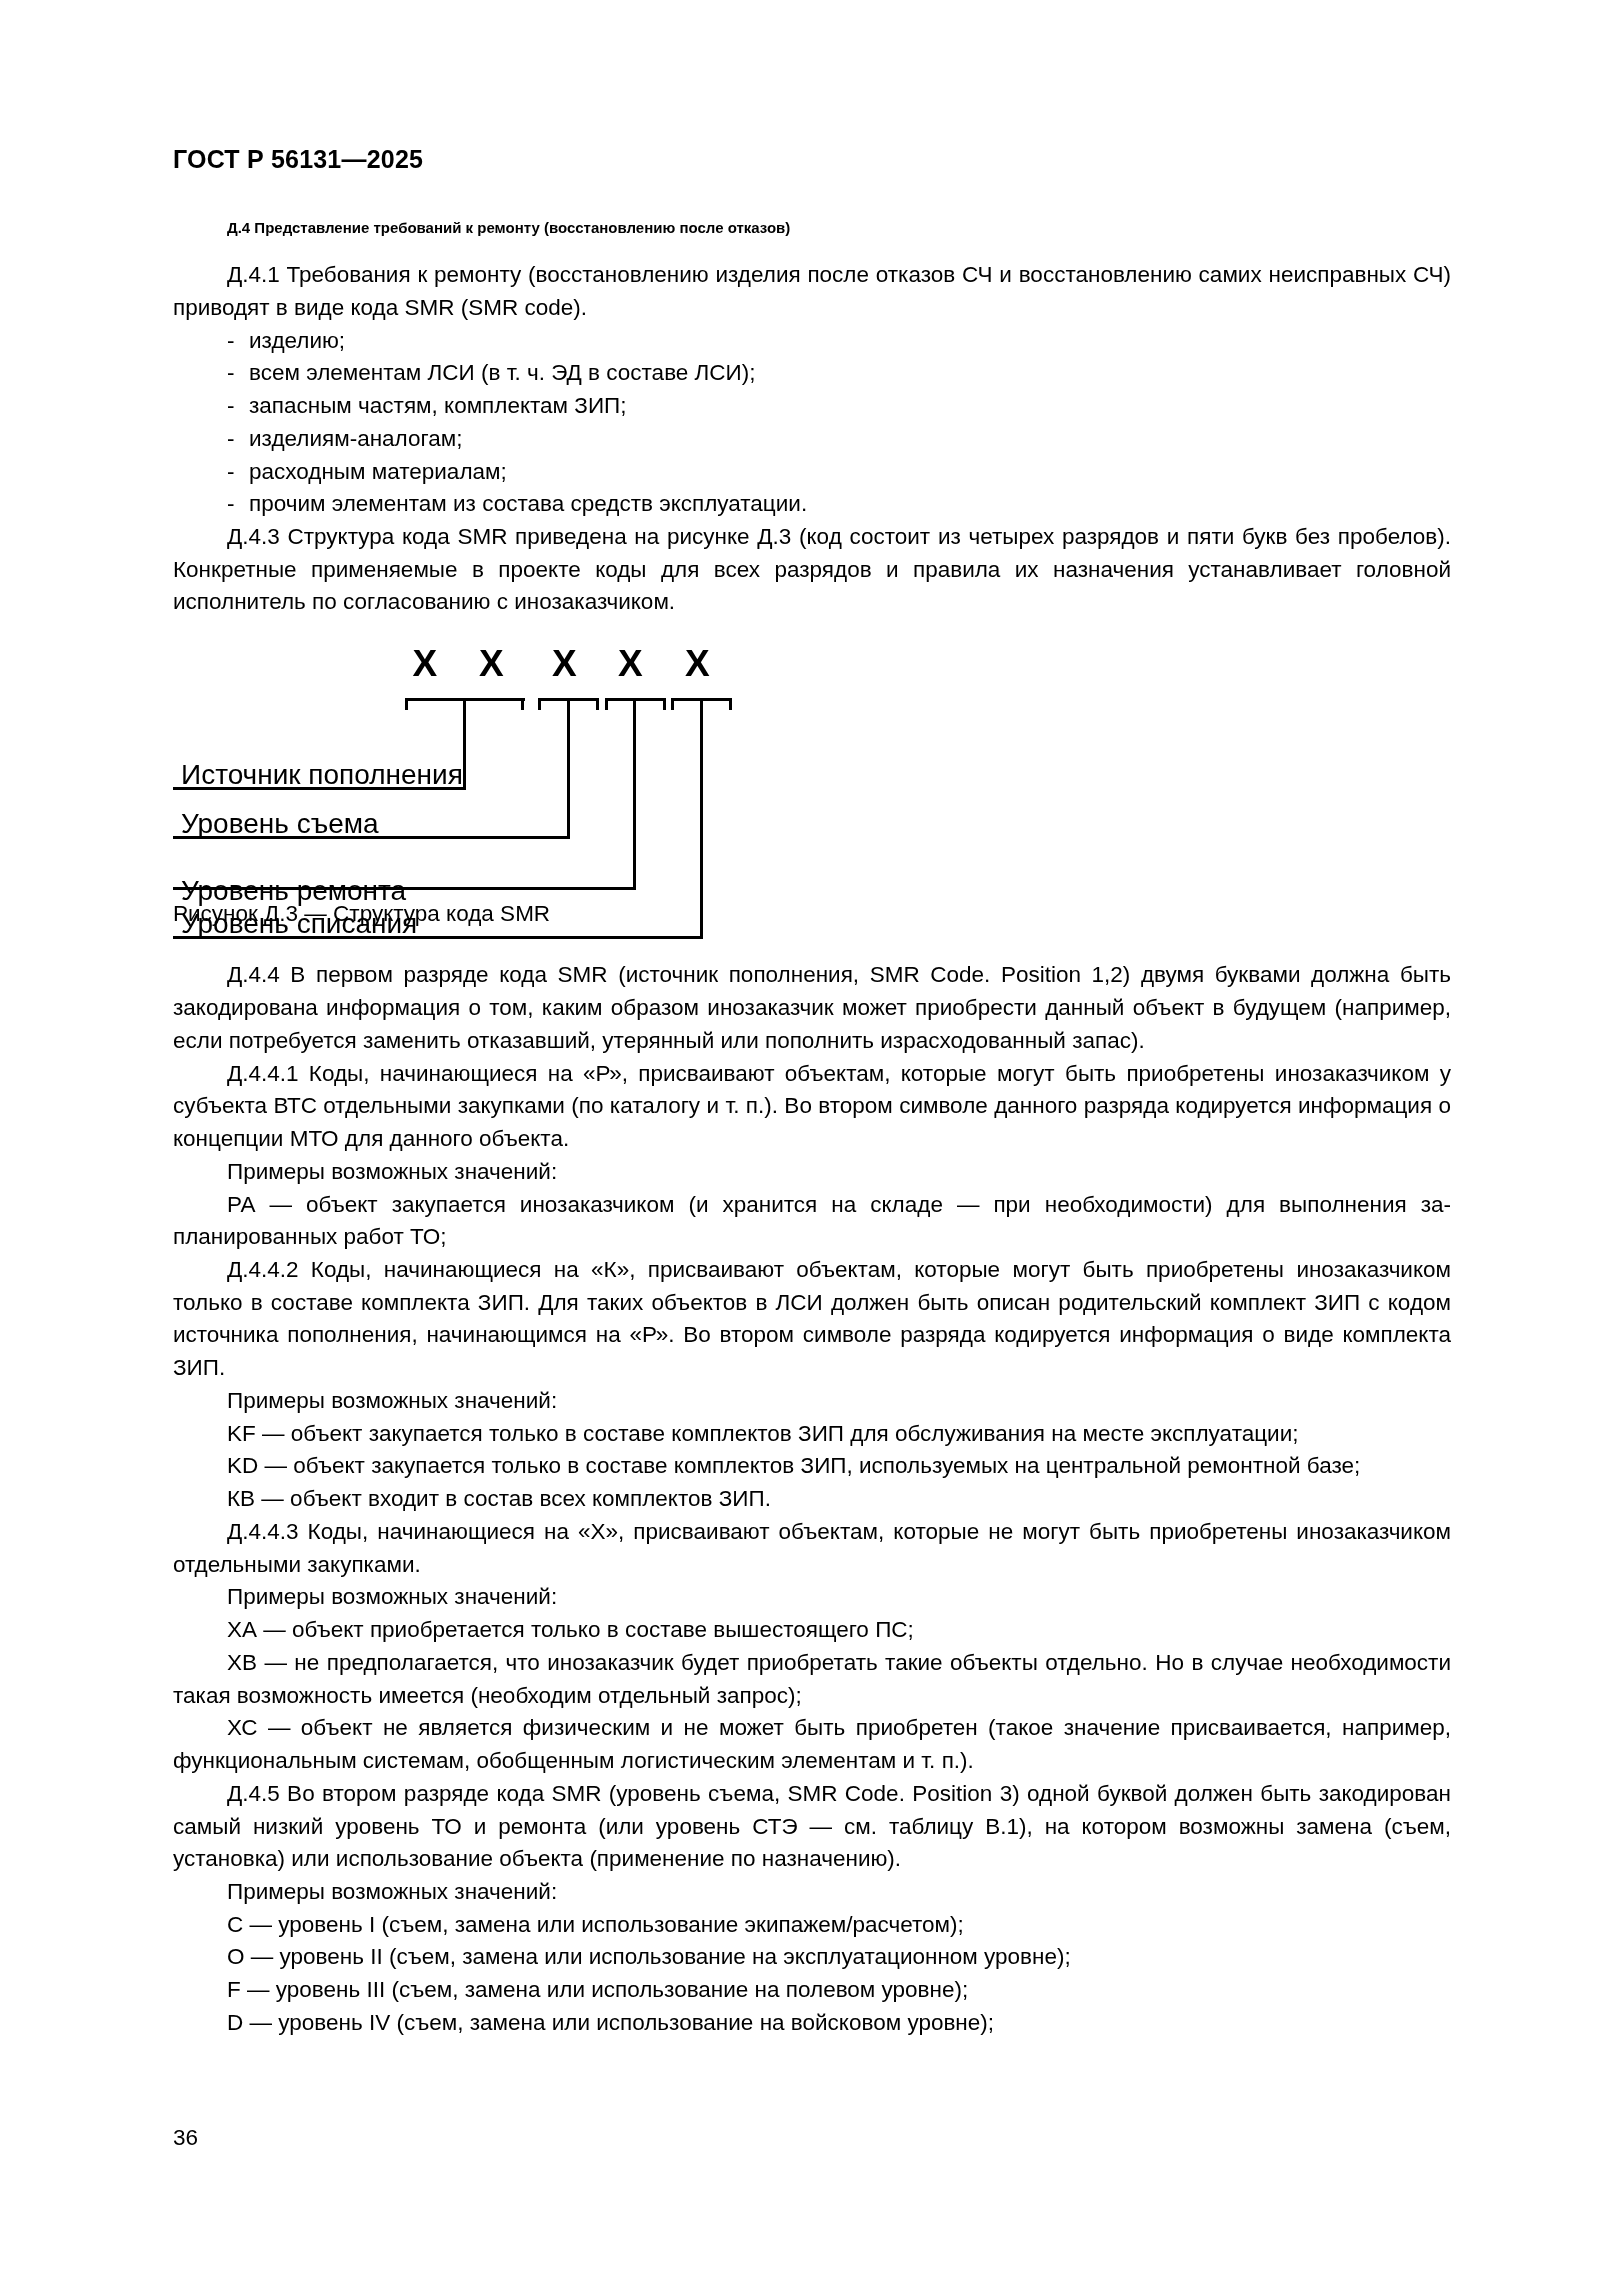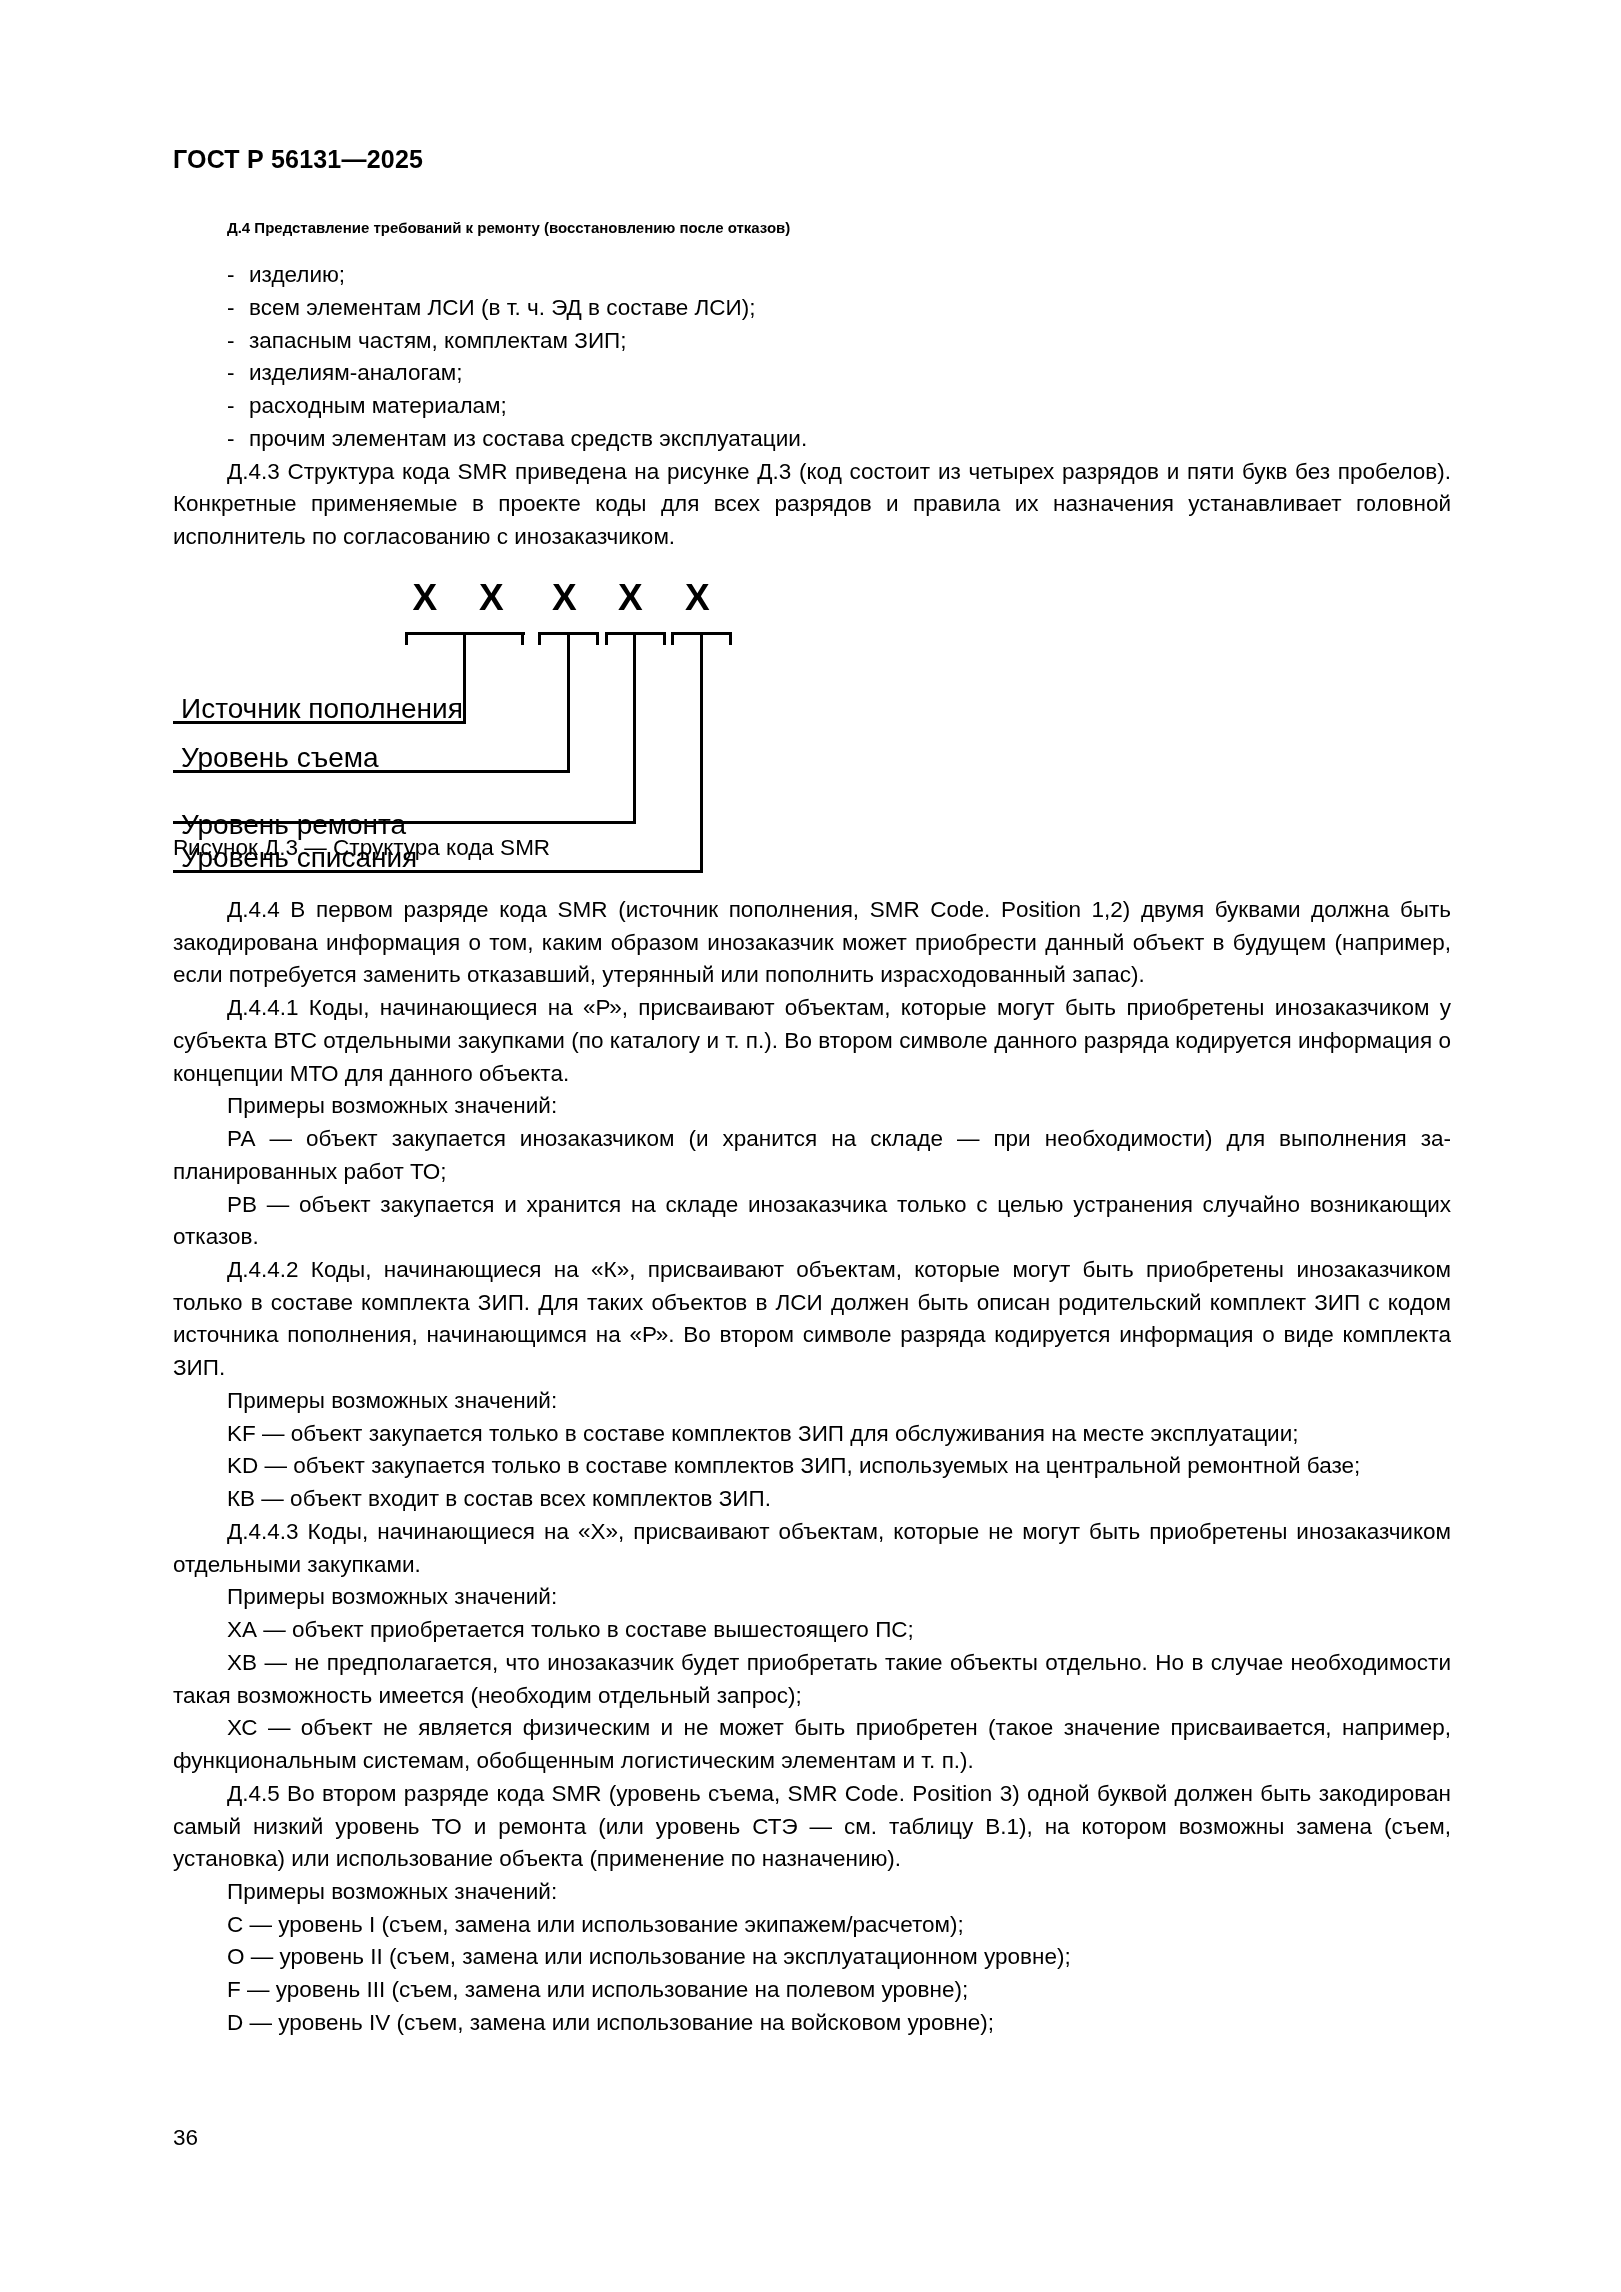--- a/index.html
+++ b/index.html
@@ -141,20 +141,21 @@
 <body>
 
 <div class="page">
 
   <div class="running-head">ГОСТ Р 56131—2025</div>
 
   <div class="content">
 
     <div class="sec-head">Д.4 Представление требований к ремонту (восстановлению после отказов)</div>
 
+    <p class="para">Д.4.1 Требования к ремонту (восстановлению изделия после отказов СЧ и восстановлению самих неисправ­ных СЧ) приводят в виде кода SMR (SMR code).</p>
 
 
     <ul class="dashlist">
       <li><span class="dash">-</span><span>изделию;</span></li>
       <li><span class="dash">-</span><span>всем элементам ЛСИ (в т. ч. ЭД в составе ЛСИ);</span></li>
       <li><span class="dash">-</span><span>запасным частям, комплектам ЗИП;</span></li>
       <li><span class="dash">-</span><span>изделиям-аналогам;</span></li>
       <li><span class="dash">-</span><span>расходным материалам;</span></li>
       <li><span class="dash">-</span><span>прочим элементам из состава средств эксплуатации.</span></li>
     </ul>
@@ -209,21 +210,20 @@
     <div style="height:29px;"></div>
 
     <p class="para">Д.4.4 В первом разряде кода SMR (источник пополнения, SMR Code. Position 1,2) двумя буквами должна быть закодирована информация о том, каким образом инозаказчик может приобрести данный объект в будущем (напри­мер, если потребуется заменить отказавший, утерянный или пополнить израсходованный запас).</p>
 
     <p class="para">Д.4.4.1 Коды, начинающиеся на «Р», присваивают объектам, которые могут быть приобретены инозаказчи­ком у субъекта ВТС отдельными закупками (по каталогу и т. п.). Во втором символе данного разряда кодируется информация о концепции МТО для данного объекта.</p>
 
     <p class="para">Примеры возможных значений:</p>
 
     <p class="para">РА — объект закупается инозаказчиком (и хранится на складе — при необходимости) для выполнения за­планированных работ ТО;</p>
 
-    <p class="para">РВ — объект закупается и хранится на складе инозаказчика только с целью устранения случайно возникаю­щих отказов.</p>
 
     <p class="para">Д.4.4.2 Коды, начинающиеся на «К», присваивают объектам, которые могут быть приобретены инозаказчи­ком только в составе комплекта ЗИП. Для таких объектов в ЛСИ должен быть описан родительский комплект ЗИП с кодом источника пополнения, начинающимся на «Р». Во втором символе разряда кодируется информация о виде комплекта ЗИП.</p>
 
     <p class="para">Примеры возможных значений:</p>
 
     <p class="para">KF — объект закупается только в составе комплектов ЗИП для обслуживания на месте эксплуатации;</p>
 
     <p class="para">KD — объект закупается только в составе комплектов ЗИП, используемых на центральной ремонтной базе;</p>
 
     <p class="para">КВ — объект входит в состав всех комплектов ЗИП.</p>

